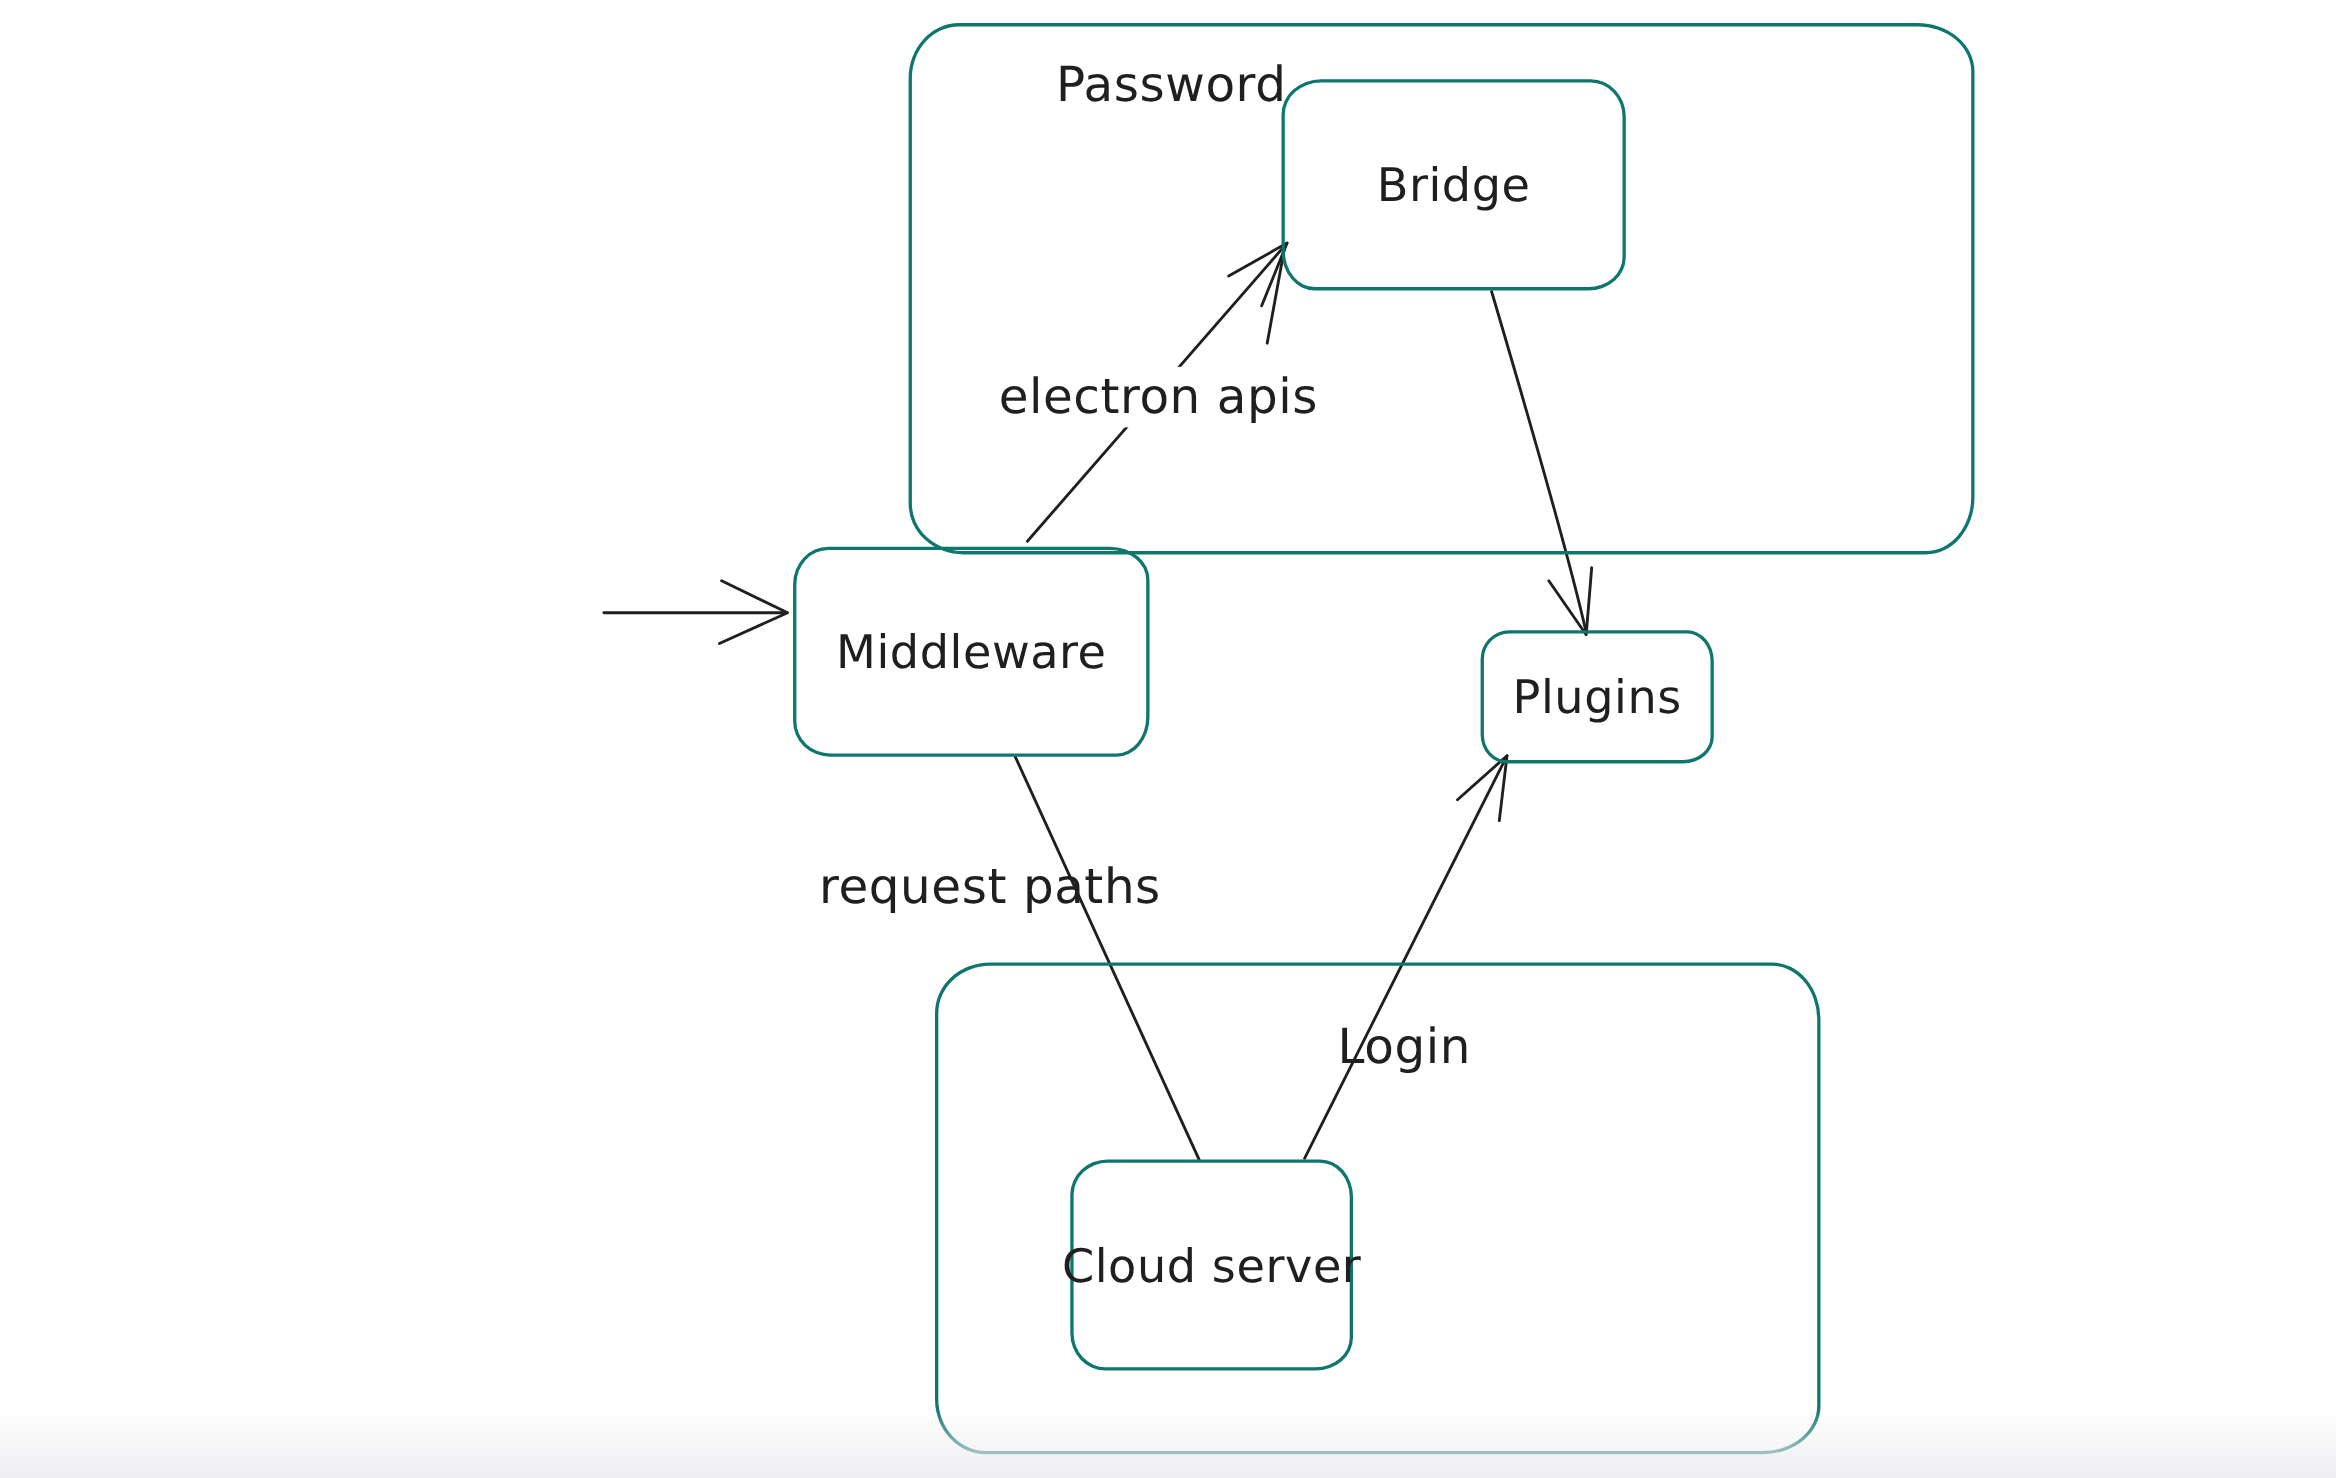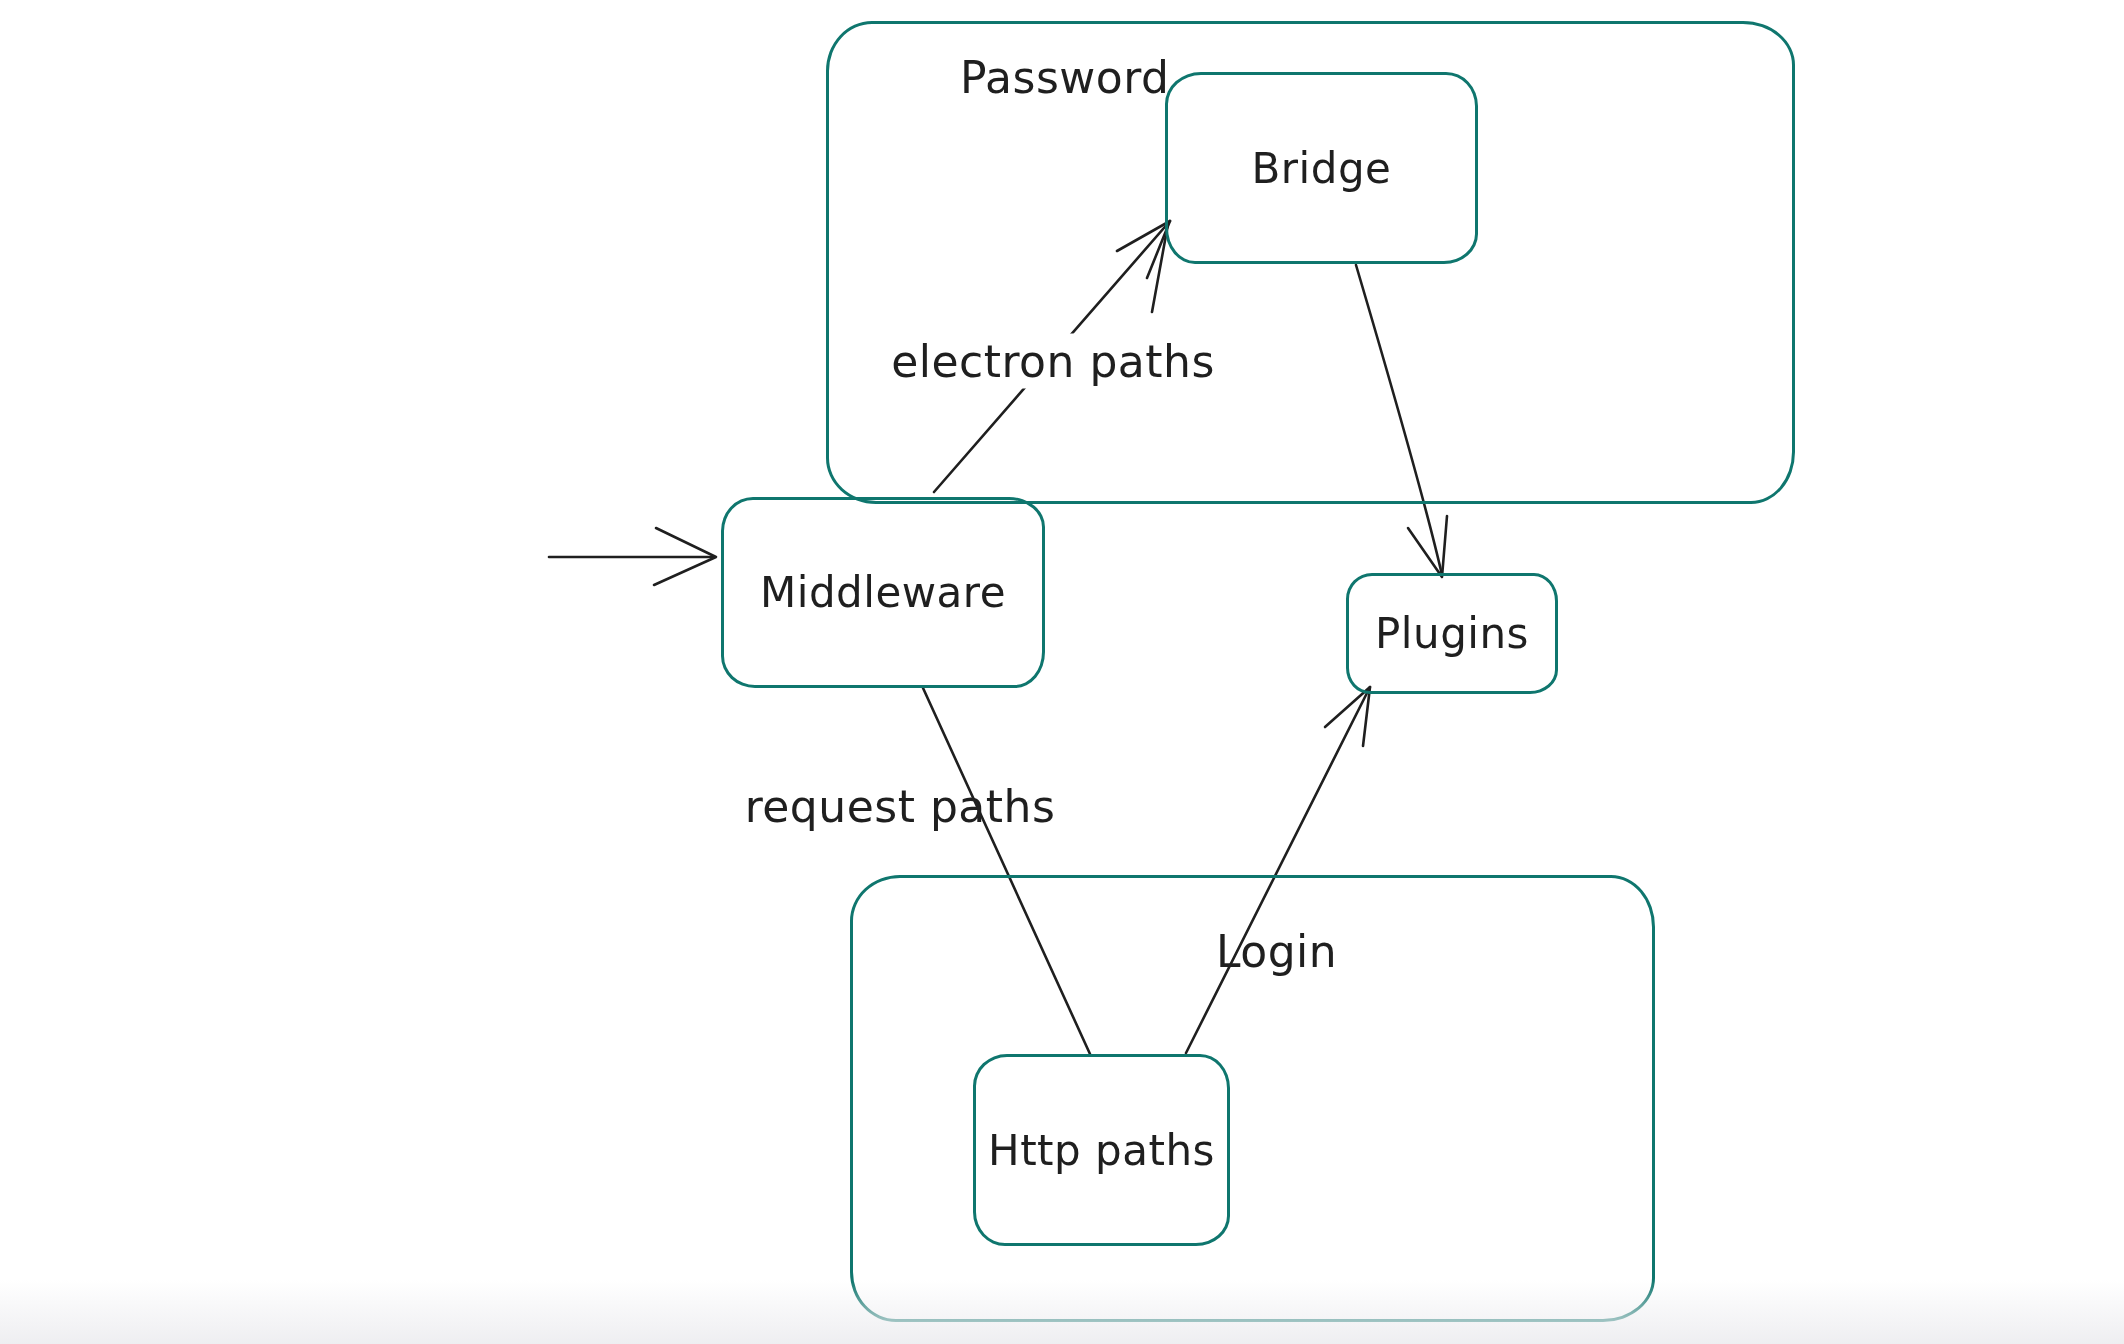--- a/index.html
+++ b/index.html
@@ -82,24 +82,24 @@
   <div class="box" id="middleware-box">
     <span class="node-label">Middleware</span>
   </div>
   <div class="box" id="bridge-box">
     <span class="node-label">Bridge</span>
   </div>
   <div class="box" id="plugins-box">
     <span class="node-label">Plugins</span>
   </div>
   <div class="box" id="http-server-box">
-    <span class="node-label">Http paths</span>
+    <span class="node-label">Cloud server</span>
   </div>
 
   <div class="container-label" id="desktop-label">Password</div>
   <div class="container-label" id="cloud-label">Login</div>
 
-  <div class="edge-label" id="electron-apis-label">electron paths</div>
+  <div class="edge-label" id="electron-apis-label">electron apis</div>
   <div class="edge-label" id="request-paths-label">request paths</div>
 
 
   <div id="bottom-fade"></div>
 </div>
 
 </body></html>

